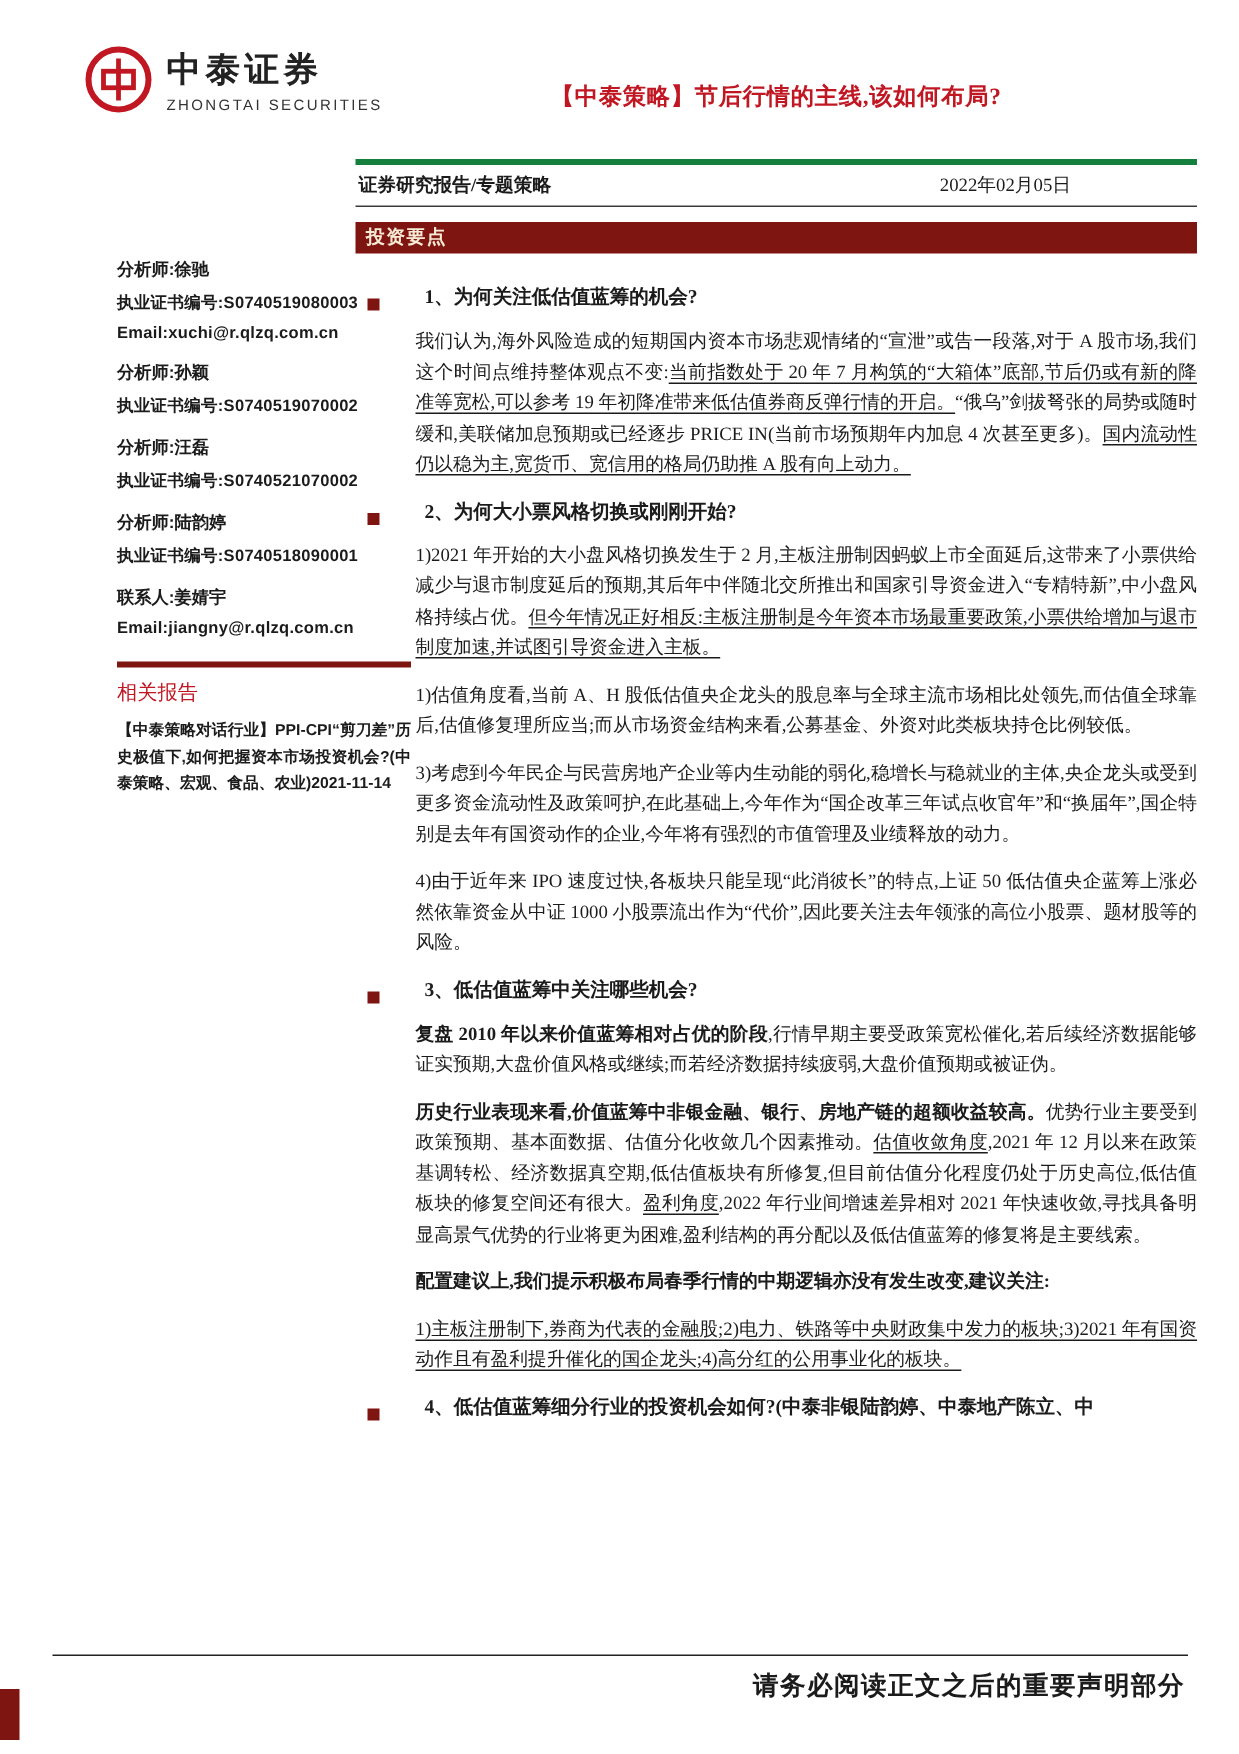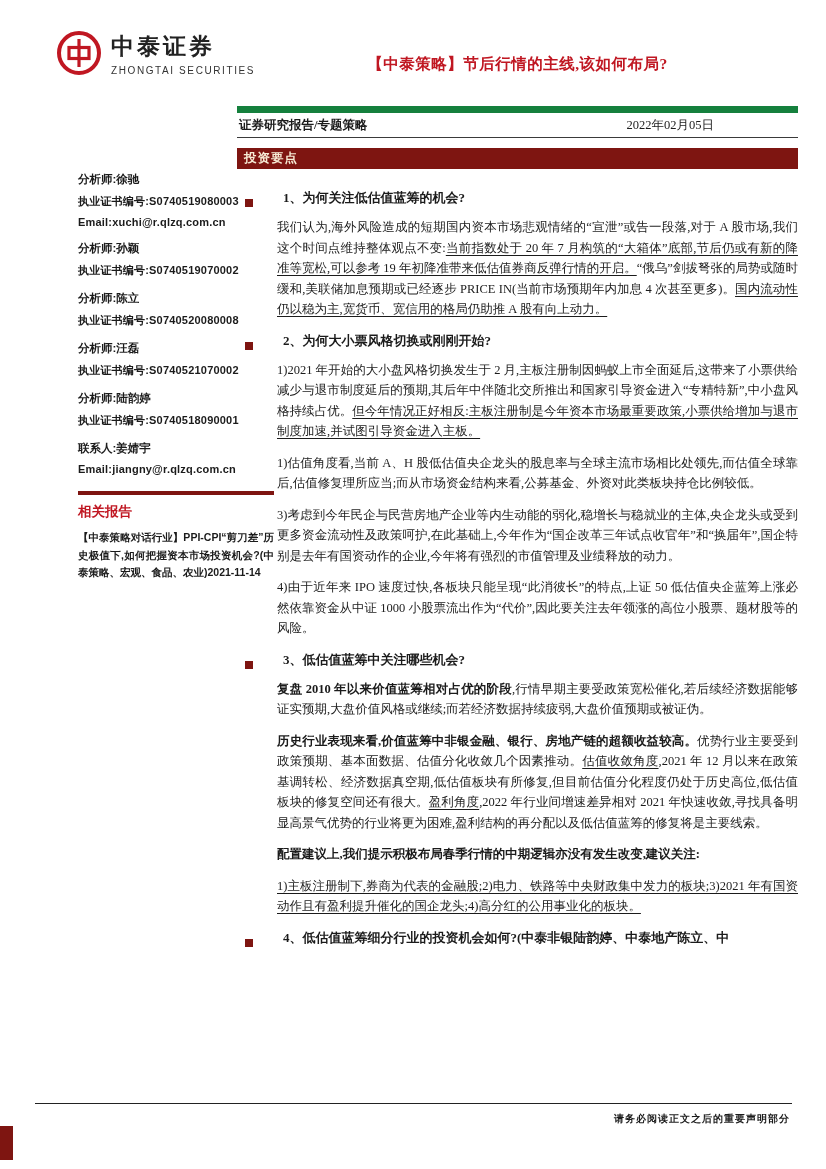--- a/index.html
+++ b/index.html
@@ -24,21 +24,21 @@
     font-family:Liberation Sans, sans-serif;
     font-size:10px; color:#333; letter-spacing:1.6px; margin-top:3px; white-space:nowrap;text-align:right;
   }
   .report-title {
     position:absolute; left:237px; top:54px; width:561px;
     text-align:center; color:var(--brand-red, #C01722);
     font-weight:bold; font-size:15.5px; letter-spacing:0.5px;
   }
   .meta-row {
     position:absolute; left:237px; top:106px; width:561px; height:32px;
-    border-top:7px solid #15803d; border-bottom:1px solid #3a3a3a;
+    border-top:4px solid #15803d; border-bottom:1px solid #3a3a3a;
     display:flex; justify-content:space-between; align-items:center;
   }
   .meta-row .type { font-weight:bold; font-size:12.5px; padding-left:2px; }
   .meta-row .date { font-size:12.5px; margin-right:84px; }
 
   .banner {
     position:absolute; left:237px; top:148px; width:561px; height:21px;
     background:var(--dark-red, #7E1511);
     display:flex; align-items:center;
   }
@@ -50,21 +50,21 @@
   
   .sidebar {
     position:absolute; left:35px; top:172px; width:196px;
     font-family:"Liberation Sans", sans-serif;
     margin-left:43px;
   }
   .analyst { margin-bottom:13px; }
   .analyst .rn { font-weight:bold; font-size:11.5px; margin-bottom:7px; }
   .analyst .ln { font-weight:bold; font-size:11px; margin-bottom:7px; letter-spacing:0.2px; }
   .rel-rule { height:4px; background:var(--dark-red, #7E1511); margin:16px 0 8px; }
-  .rel-title { color:var(--brand-red, #C01722); font-weight:bold; font-size:13.5px; margin-bottom:8px; }
+  .rel-title { color:var(--brand-red, #C01722); font-weight:normal; font-size:13.5px; margin-bottom:8px; }
   .rel-item { font-size:10.5px; font-weight:bold; line-height:17.5px; text-align:justify; }
 
   
   .main {
     position:absolute; left:237px; top:177px; width:561px; height:922px;
     overflow:hidden;
   }
   .sec { margin-bottom:2px; }
   .sec-h { display:flex; align-items:flex-end; margin:12px 0 10px;gap:20px; }
   .sq {
@@ -79,21 +79,21 @@
   .para .b { font-weight:bold; }
   .para .u { text-decoration:underline; text-underline-offset:3px; }
 
   
   .footer-rule {
     position:absolute; left:35px; top:1103px; width:757px;
     border-top:1.5px solid #222;
   }
   .footer-note {
     position:absolute; right:36px; top:1112px;
-    font-weight:bold; font-size:10px; letter-spacing:1px;text-align:right;
+    font-weight:bold; font-size:17px; letter-spacing:1px;text-align:right;
   }
   .corner-mark {
     position:absolute; left:0; top:1126px; width:13px; height:34px;
     background:var(--dark-red, #7E1511);
   }
 </style>
 </head>
 <body>
 
 <div class="page">
@@ -123,24 +123,20 @@
 
   <aside class="sidebar" id="sidebar">
       <div class="analyst">
         <div class="rn">分析师:徐驰</div>
         <div class="ln">执业证书编号:S0740519080003</div>
         <div class="ln">Email:xuchi@r.qlzq.com.cn</div>
       </div>
       <div class="analyst">
         <div class="rn">分析师:孙颖</div>
         <div class="ln">执业证书编号:S0740519070002</div>
-      </div>
-      <div class="analyst">
-        <div class="rn">分析师:陈立</div>
-        <div class="ln">执业证书编号:S0740520080008</div>
       </div>
       <div class="analyst">
         <div class="rn">分析师:汪磊</div>
         <div class="ln">执业证书编号:S0740521070002</div>
       </div>
       <div class="analyst">
         <div class="rn">分析师:陆韵婷</div>
         <div class="ln">执业证书编号:S0740518090001</div>
       </div>
       <div class="analyst">

